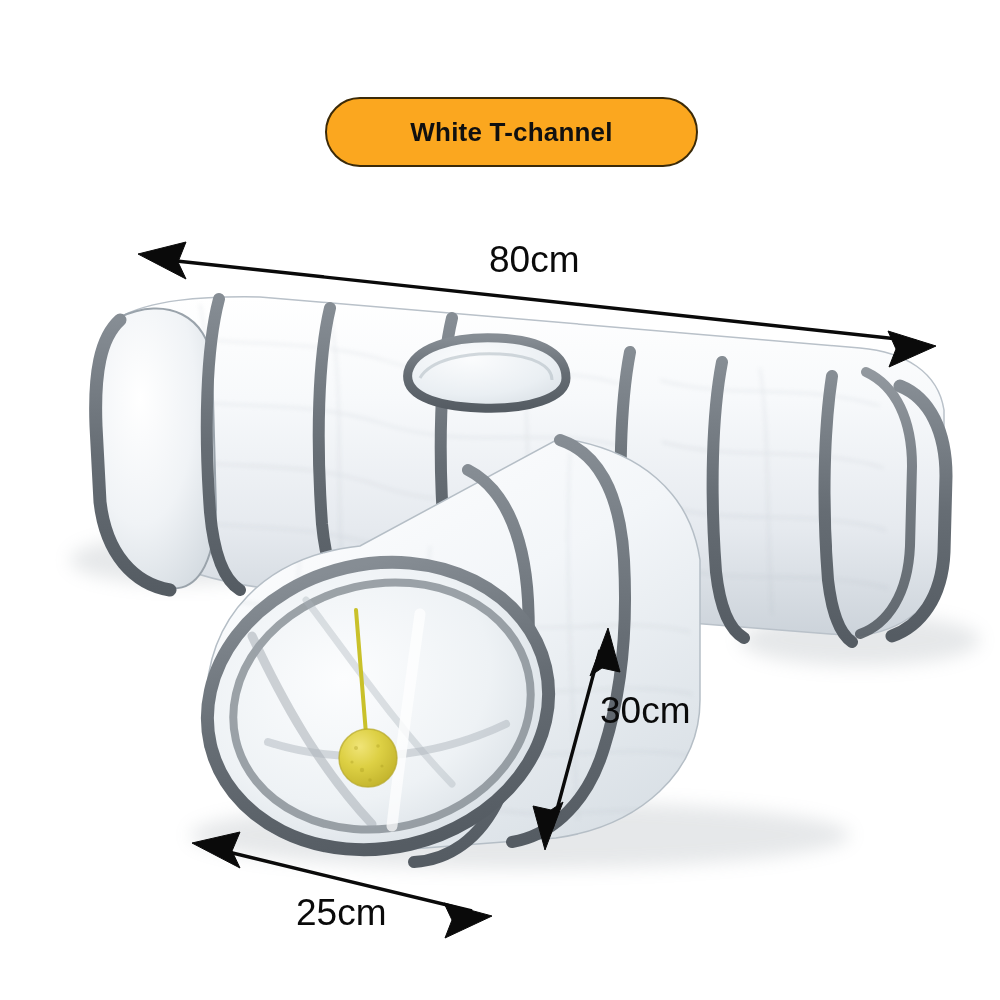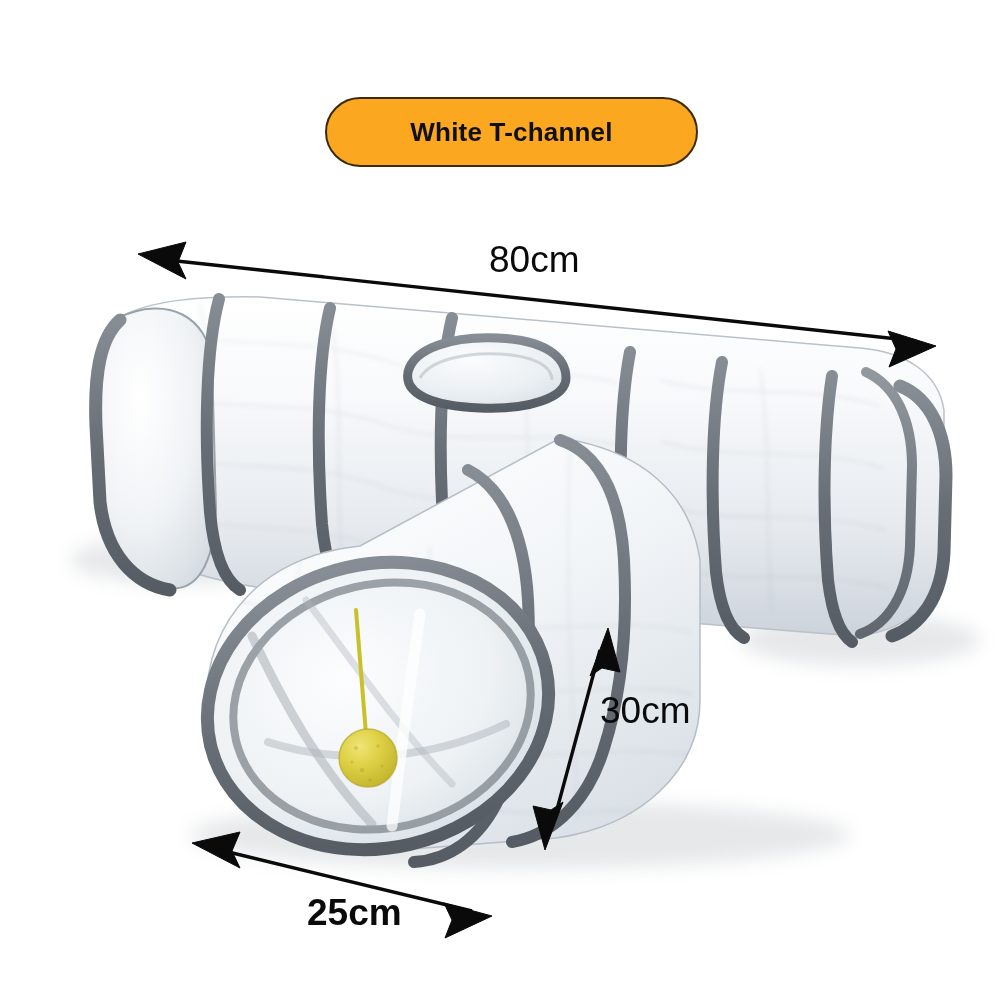--- a/index.html
+++ b/index.html
@@ -52,21 +52,21 @@
   
   .dim-label {
     position: absolute;
     font-size: 37px;
     color: #0a0a0a;
     white-space: nowrap;
     font-family: "Liberation Sans", sans-serif;
   }
   #label-80 { left: 489px; top: 239px; }
   #label-30 { left: 600px; top: 690px; }
-  #label-25 { left: 307px; top: 892px; font-weight: bold; }
+  #label-25 { left: 296px; top: 892px; }
 </style>
 </head>
 <body>
 
 <div id="stage">
 
   <svg id="artboard" viewBox="0 0 1000 1000">
     <defs>
 
       <linearGradient id="gBarrel" x1="0" y1="0" x2="0" y2="1">

